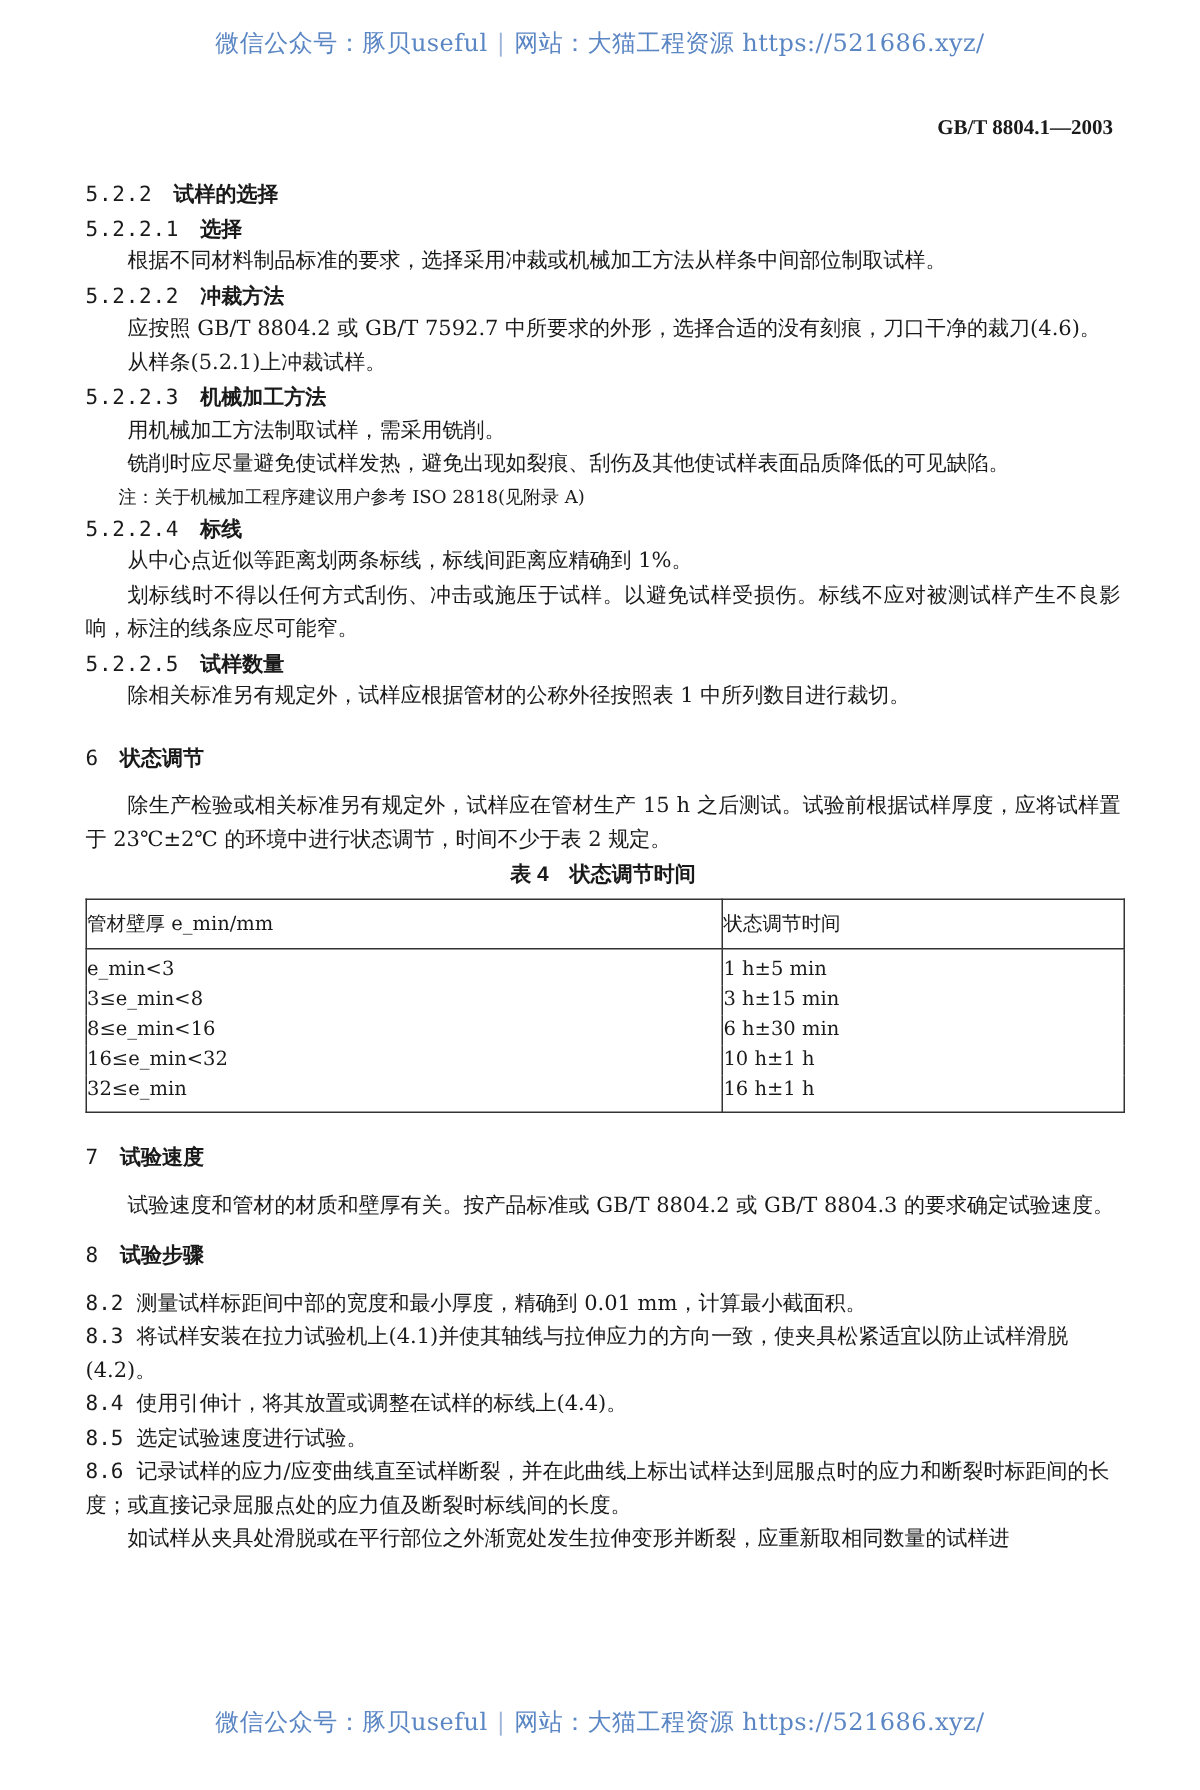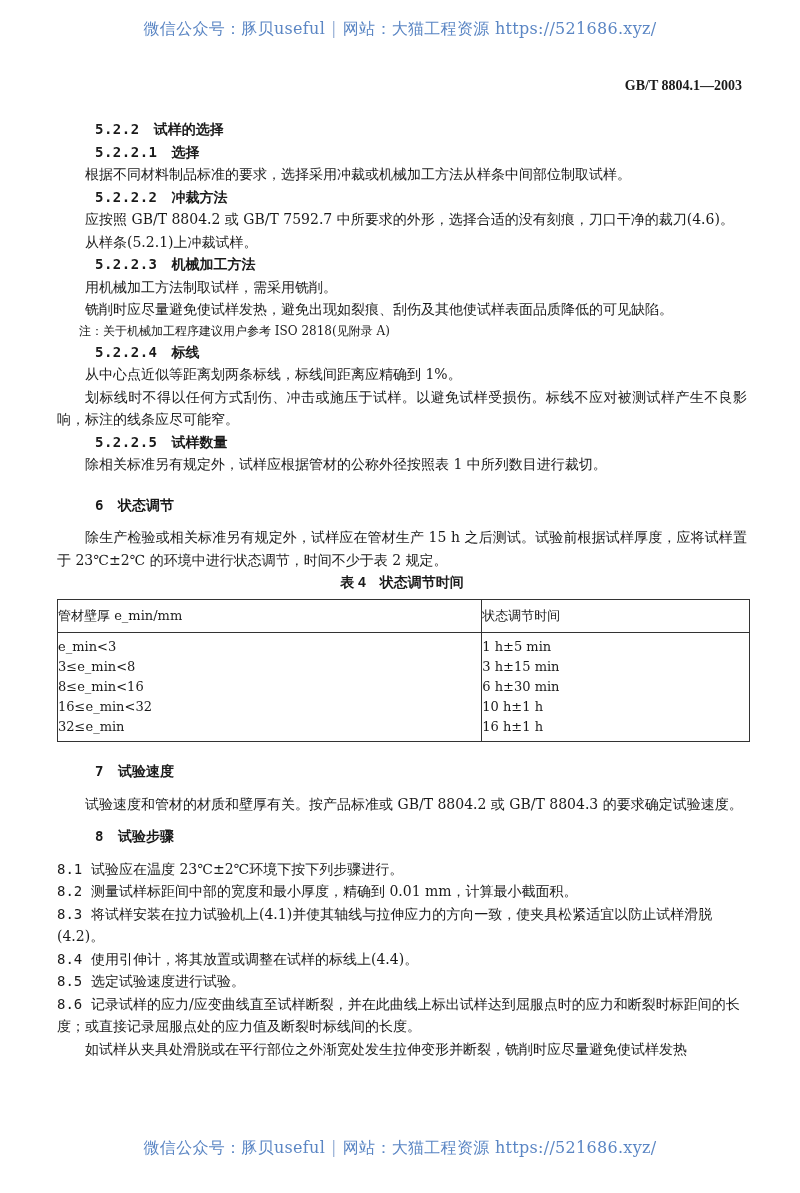--- a/index.html
+++ b/index.html
@@ -15,21 +15,21 @@
   }
   .watermark.top { top: 19px; }
   .watermark.bottom { top: 1138px; }
   .watermark .sep { color: #9db4d8; margin: 0 6px; }
   .std-code {
     position: absolute; top: 78px; right: 58px;
     font-family: Liberation Serif, serif; font-weight: bold; font-size: 14px;
   }
   .content { position: absolute; left: 57px; top: 118px; width: 690px; font-size: 14px; }
   .h { font-family: "Liberation Sans", sans-serif; font-weight: bold; font-size: 14px; height: 22.5px; line-height: 22.5px; white-space: nowrap; }
-  .h .num { font-family: "DejaVu Sans Mono", monospace; font-weight: bold; letter-spacing: 0.5px; display: inline-block; margin-right: 14px; margin-left: 38px; }
+  .h .num { font-family: "DejaVu Sans Mono", monospace; font-weight: normal; letter-spacing: 0.5px; display: inline-block; margin-right: 14px; }
   .p { line-height: 22.5px; text-indent: 28px; text-align: justify; }
   .note { font-size: 12px; line-height: 20px; padding-left: 22px; }
   .gap { height: 18px; }
   .gap-s { height: 10px; }
   .table-title { text-align: center; font-family: "Liberation Sans", sans-serif; font-weight: bold; height: 22px; line-height: 22px; }
   table.t { width: 693px; margin-left: 0; border-collapse: collapse; font-size: 13px; margin-top: 6px; }
   table.t th, table.t td { border-left: 1.2px solid #333; border-right: 1.2px solid #333; text-align: left; padding: 0; }
   table.t thead th { border-top: 1.6px solid #333; border-bottom: 1.2px solid #333; height: 32px; font-weight: normal; }
   table.t tbody td { height: 20px; line-height: 20px; }
   table.t tbody tr:last-child td { border-bottom: 1.6px solid #333; padding-bottom: 4px; }
@@ -103,25 +103,24 @@
   <div class="gap"></div>
   <div class="h"><span class="num">7</span><span>试验速度</span></div>
   <div class="gap-s"></div>
   <div class="p">试验速度和管材的材质和壁厚有关。按产品标准或 GB/T 8804.2 或 GB/T 8804.3 的要求确定试验速度。</div>
 
   <div class="gap-s"></div>
   <div class="h"><span class="num">8</span><span>试验步骤</span></div>
   <div class="gap-s"></div>
 
   <div class="steps">
-    <div class="row"><span class="num">8.1</span><span>试验应在温度 23℃±2℃环境下按下列步骤进行。</span></div>
     <div class="row"><span class="num">8.2</span><span>测量试样标距间中部的宽度和最小厚度，精确到 0.01 mm，计算最小截面积。</span></div>
     <div class="row"><span class="num">8.3</span><span>将试样安装在拉力试验机上(4.1)并使其轴线与拉伸应力的方向一致，使夹具松紧适宜以防止试样滑脱(4.2)。</span></div>
     <div class="row"><span class="num">8.4</span><span>使用引伸计，将其放置或调整在试样的标线上(4.4)。</span></div>
     <div class="row"><span class="num">8.5</span><span>选定试验速度进行试验。</span></div>
     <div class="row"><span class="num">8.6</span><span>记录试样的应力/应变曲线直至试样断裂，并在此曲线上标出试样达到屈服点时的应力和断裂时标距间的长度；或直接记录屈服点处的应力值及断裂时标线间的长度。</span></div>
   </div>
-  <div class="p">如试样从夹具处滑脱或在平行部位之外渐宽处发生拉伸变形并断裂，铣削时应尽量避免使试样发热</div>
+  <div class="p">如试样从夹具处滑脱或在平行部位之外渐宽处发生拉伸变形并断裂，应重新取相同数量的试样进</div>
 </div>
 
 <div class="watermark bottom">
   <span>微信公众号：豚贝useful</span><span class="sep">|</span><span>网站：大猫工程资源 https://521686.xyz/</span>
 </div>
 
 </body></html>

